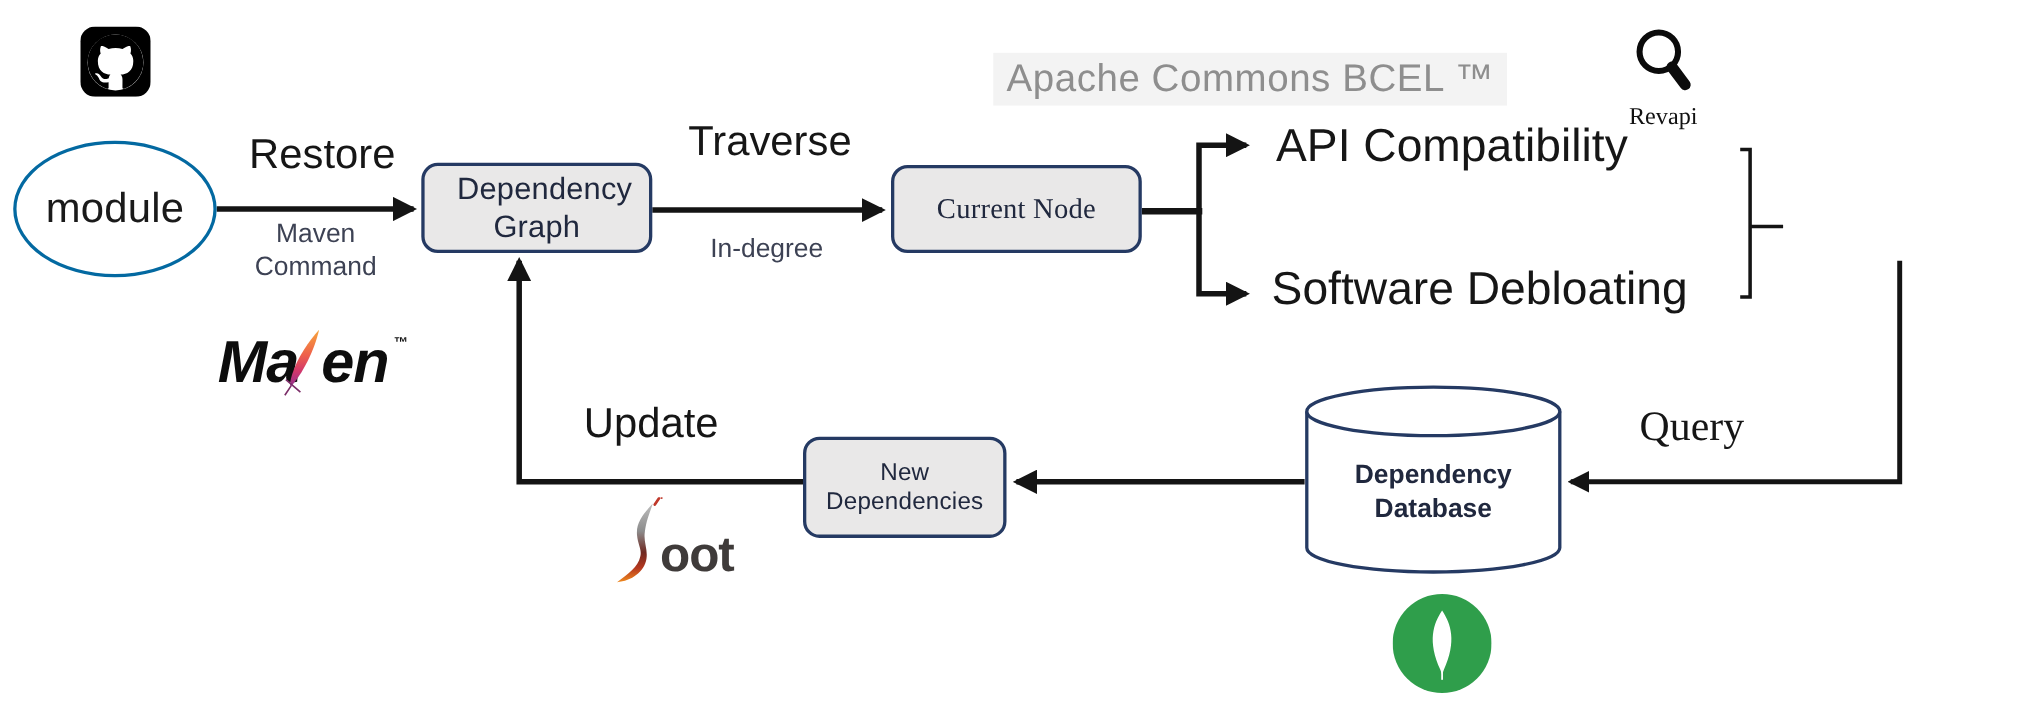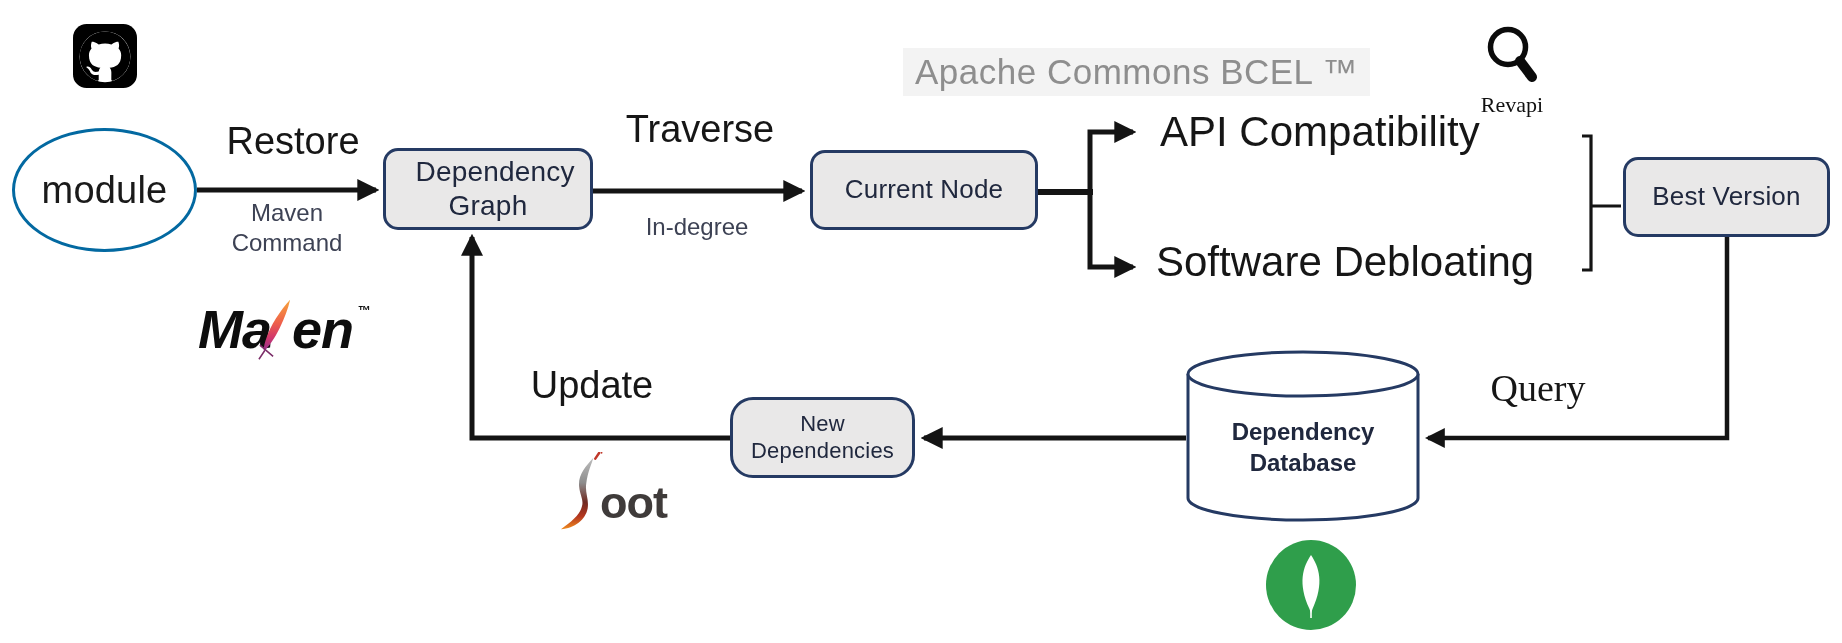--- a/index.html
+++ b/index.html
@@ -123,41 +123,38 @@
   </div>
 
   <div class="box" style="left:383px;top:148px;width:210px;height:82px;">
     <span class="node-label" style="font-size:28px;width:145px;">Dependency Graph</span>
   </div>
 
   <div class="flow-label" style="left:615px;top:108px;width:170px;">Traverse</div>
   <div class="sub-label" style="left:617px;top:212px;width:160px;">In-degree</div>
 
   <div class="box" style="left:810px;top:150px;width:228px;height:80px;">
-    <span class="node-label" style="font-size:26px;">Current Node</span>
+    <span class="node-label" style="font-size:26px;font-family:Liberation Serif, serif;">Current Node</span>
   </div>
 
   <div class="bcel">Apache Commons BCEL ™</div>
 
   <div class="revapi">
     <span>
       <svg width="58" height="66" viewBox="0 0 58 66">
         <circle cx="25" cy="23" r="17.5" stroke="#0b0b0b" stroke-width="5.5" fill="none"></circle>
         <path d="M37,37 L49,53" stroke="#0b0b0b" stroke-width="10" stroke-linecap="round" fill="none"></path>
       </svg>
     </span>
     <span class="revapi-label">Revapi</span>
   </div>
 
   <div class="out-label" style="left:1160px;top:108px;">API Compatibility</div>
   <div class="out-label" style="left:1156px;top:238px;">Software Debloating</div>
 
-  <div class="box" style="left:1623px;top:157px;width:207px;height:80px;">
-    <span class="node-label" style="font-size:26px;">Best Version</span>
-  </div>
 
   <div class="flow-label" style="left:1463px;top:366px;width:150px;font-family:Liberation Serif, serif;">Query</div>
 
   <div class="cyl" style="left:1186px;top:350px;width:234px;height:173px;">
     <svg width="234" height="173" viewBox="0 0 234 173">
       <path d="M2,24 V148 a115,22 0 0 0 230,0 V24" fill="#ffffff" stroke="#253a63" stroke-width="3"></path>
       <ellipse cx="117" cy="24" rx="115" ry="22" fill="#ffffff" stroke="#253a63" stroke-width="3"></ellipse>
     </svg>
     <div class="cyl-label">
       <span>Dependency Database</span>
@@ -165,21 +162,21 @@
   </div>
 
   <div class="abs" style="left:1266px;top:540px;">
     <svg width="90" height="90" viewBox="0 0 90 90">
       <circle cx="45" cy="45" r="45" fill="#2f9e4b"></circle>
       <path fill="#ffffff" d="M45,15 C37,27 31.5,43 43.5,69 L45,73.5 L46.5,69 C58.5,43 53,27 45,15 Z"></path>
       <rect x="44.2" y="56" width="1.6" height="22" fill="#ffffff"></rect>
     </svg>
   </div>
 
-  <div class="box" style="left:730px;top:397px;width:185px;height:81px;border-radius:23px;">
+  <div class="box" style="left:730px;top:397px;width:185px;height:92px;">
     <span class="node-label" style="font-size:22px;width:150px;">New Dependencies</span>
   </div>
 
   <div class="flow-label" style="left:517px;top:364px;width:150px;">Update</div>
 
   <div class="soot-logo">
     <span>
       <svg width="46" height="82" viewBox="0 0 46 86">
         <defs>
           <linearGradient id="gsoot" x1="0" y1="0" x2="0" y2="1">

